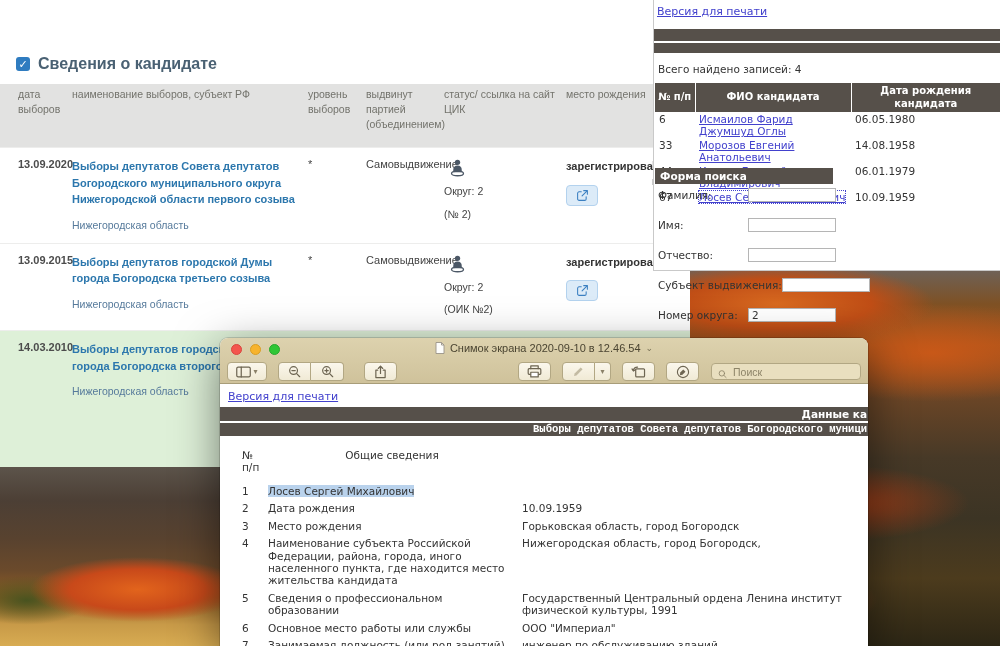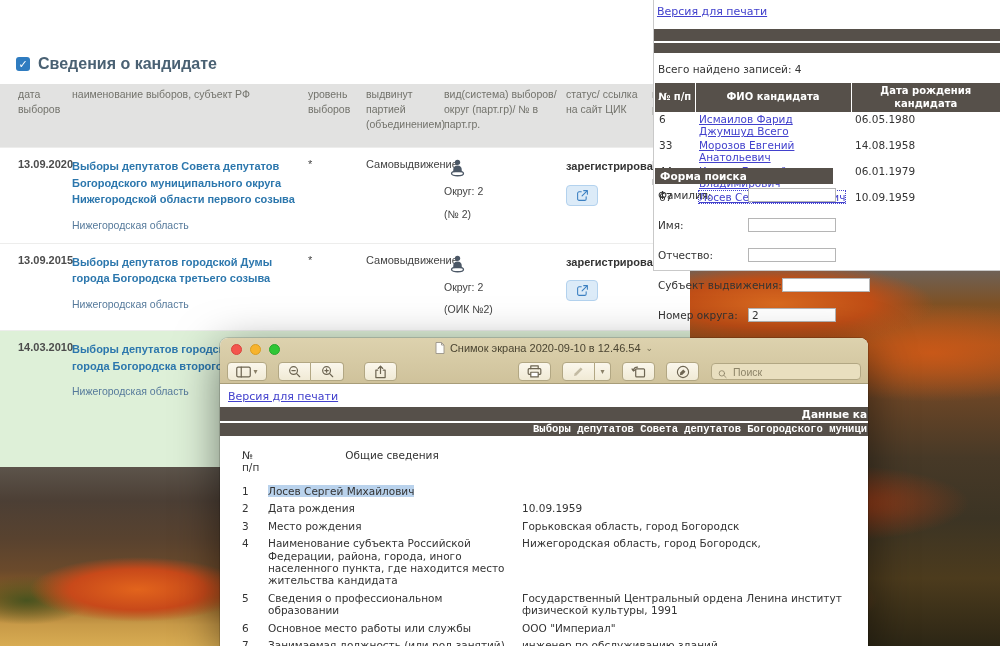--- a/index.html
+++ b/index.html
@@ -139,21 +139,20 @@
       <span class="checkbox">✓</span>
       <h2 class="panel-title">Сведения о кандидате</h2>
     </div>
 
     <div class="etable">
       <div class="erow ehead">
         <div>дата выборов</div>
         <div>наименование выборов, субъект РФ</div>
         <div>уровень выборов</div>
         <div>выдвинут партией (объединением)</div>
-        <div>вид(система) выборов/ округ (парт.гр)/ № в парт.гр.</div>
         <div>статус/ ссылка на сайт ЦИК</div>
         <div>место рождения</div>
       </div>
 
       <div class="erow body-row">
         <div class="cell-date">13.09.2020</div>
         <div>
           <a class="ename">Выборы депутатов Совета депутатов Богородского муниципального округа Нижегородской области первого созыва</a>
           <div class="eregion">Нижегородская область</div>
         </div>
@@ -255,21 +254,21 @@
       <thead>
         <tr>
           <th class="col-num">№ п/п</th>
           <th class="col-fio">ФИО кандидата</th>
           <th>Дата рождения кандидата</th>
         </tr>
       </thead>
       <tbody>
         <tr>
           <td>6</td>
-          <td><a class="name-link">Исмаилов Фарид Джумшуд Всего</a></td>
+          <td><a class="name-link">Исмаилов Фарид Джумшуд Оглы</a></td>
           <td>06.05.1980</td>
         </tr>
         <tr>
           <td>33</td>
           <td><a class="name-link">Морозов Евгений Анатольевич</a></td>
           <td>14.08.1958</td>
         </tr>
         <tr>
           <td>44</td>
           <td><a class="name-link">Костин Евгений Владимирович</a></td>

